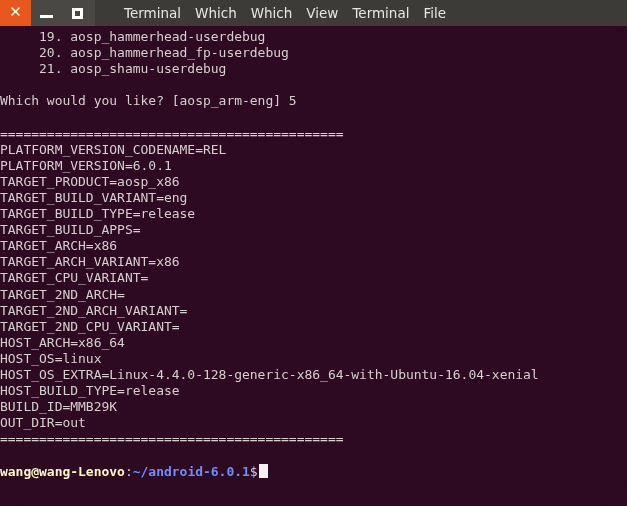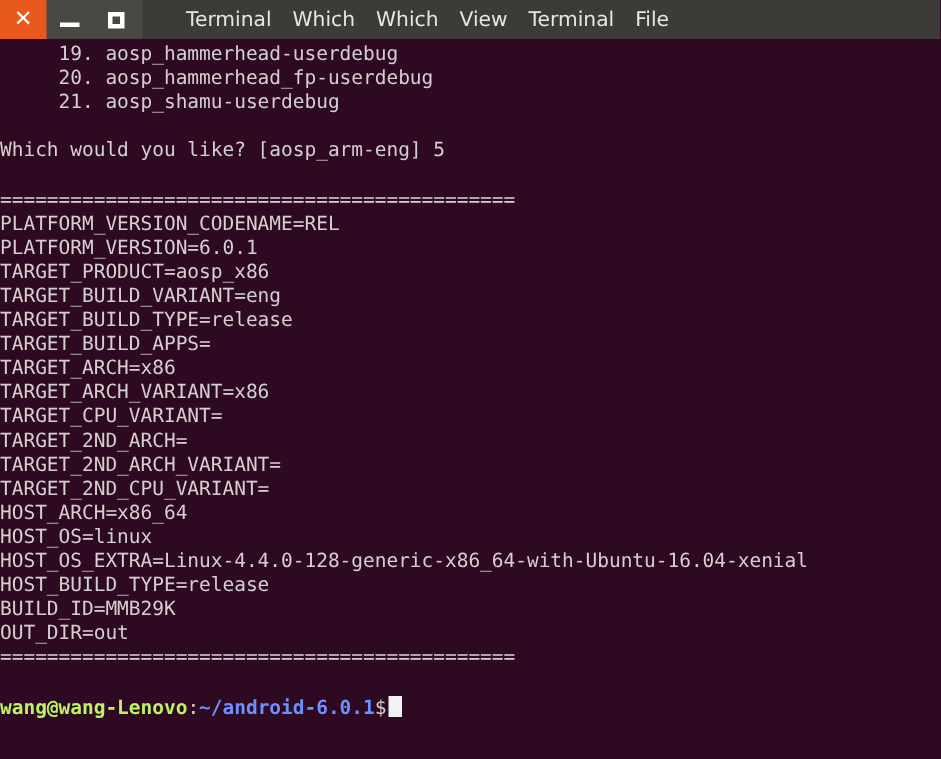--- a/index.html
+++ b/index.html
@@ -99,21 +99,21 @@
     white-space: pre;
     letter-spacing: -0.02px;
   }
   .line {
     height: 16.1px;
     white-space: pre;
   }
   .blank { height: 16.1px; }
 
   
-  .p-user { color: #bef264; font-weight: bold; }
+  .p-user { color: #fef9c3; font-weight: bold; }
   .p-colon { color: #d6cfcf; }
   .p-path { color: #6d90ff; font-weight: bold; margin-top: 20px; }
   .p-dollar { color: #d6cfcf; }
   #cursor {
     display: inline-block;
     width: 9px;
     height: 14px;
     background: #f2f2f2;
     vertical-align: -2px;
     margin-left: 1px;

